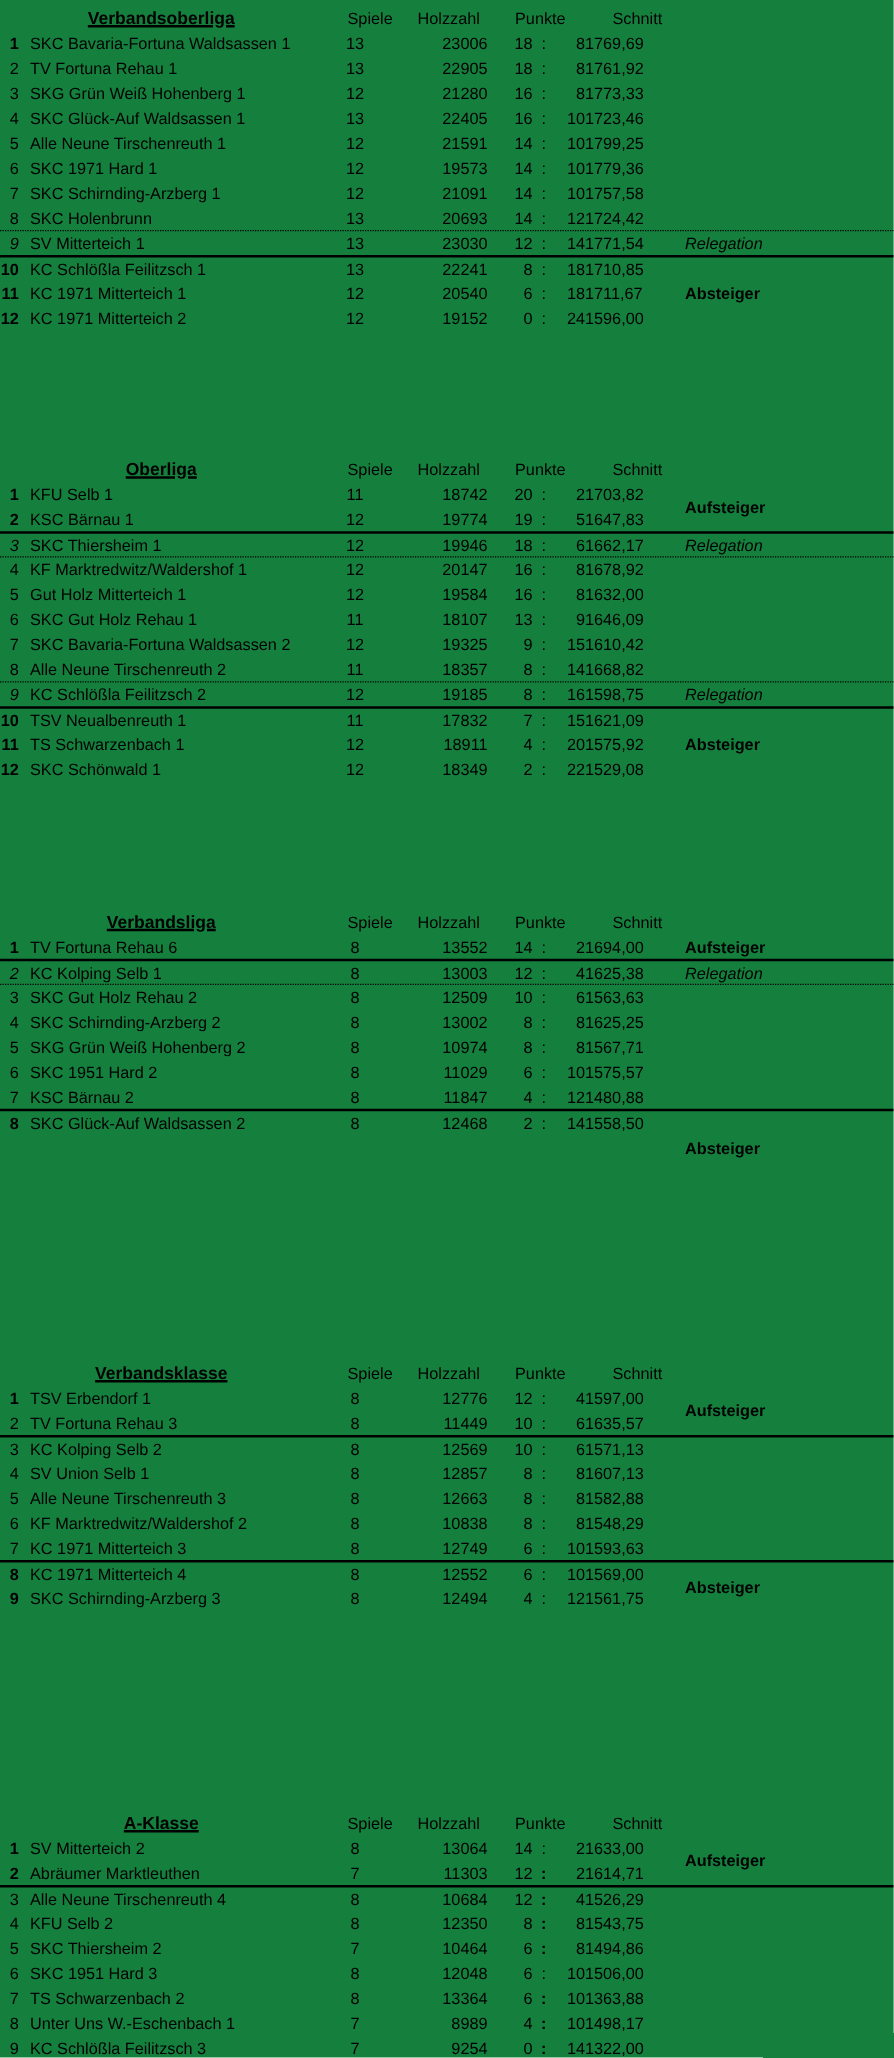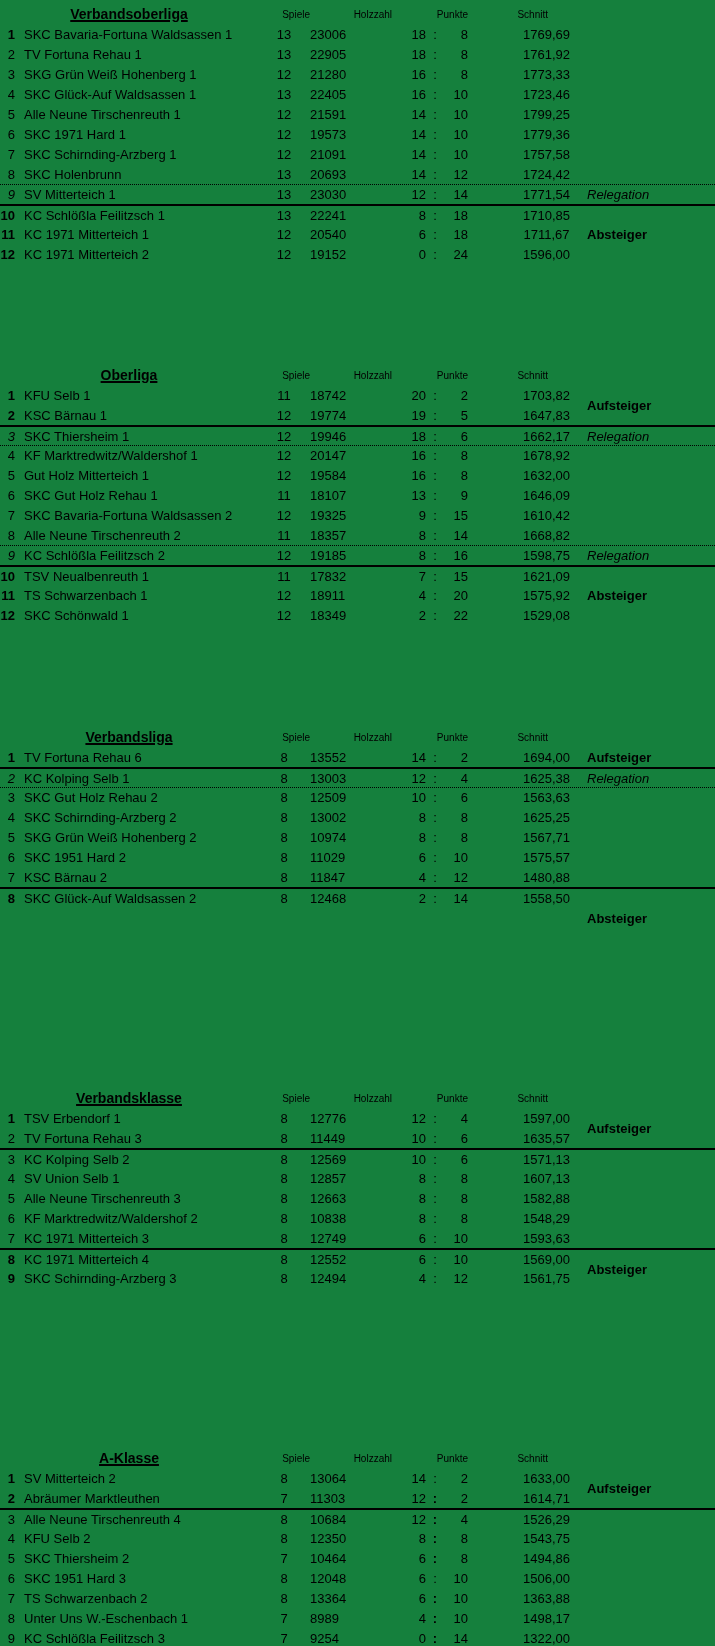--- a/index.html
+++ b/index.html
@@ -2,40 +2,40 @@
 <html><head>
 <meta charset="utf-8">
 <style>
   html,body{margin:0;padding:0;background:#ffffff;}
   body{font-family:"Liberation Sans","DejaVu Sans",sans-serif;color:#000;}
   #page{position:relative;width:715px;height:1646px;background:#15803d;overflow:hidden;}
   .league{position:absolute;left:0;width:715px;}
   .hdr{display:flex;height:20px;align-items:center;}
   .tc{width:258px;text-align:center;font-weight:bold;font-size:14px;
       text-decoration:underline;text-decoration-thickness:2px;white-space:nowrap;}
-  .h{font-size:10px;text-align:right;box-sizing:border-box;white-space:nowrap;}
+  .h{font-size:13px;text-align:left;box-sizing:border-box;white-space:nowrap;}
   .h-spiele{width:52px;padding-left:20px;}
   .h-holz{width:82px;padding-left:24px;}
   .h-punkte{width:76px;padding-left:20px;}
   .h-schnitt{width:80px;padding-left:22px;}
   .rows{width:715px;}
   .row{display:flex;height:20px;align-items:center;font-size:13px;box-sizing:border-box;}
   .line-solid{border-top:2px solid #000;}
   .line-dotted{border-top:1px dotted #000;}
   .c-rank{width:18px;text-align:right;padding-right:3px;box-sizing:border-box;}
   .c-rank.bold{font-weight:bold;}
   .c-rank.italic{font-style:italic;}
   .c-team{width:240px;padding-left:6px;box-sizing:border-box;white-space:nowrap;overflow:hidden;}
   .c-spiele{width:52px;text-align:center;}
-  .c-holz{width:82px;padding-right:2px;box-sizing:border-box;}
+  .c-holz{width:82px;text-align:right;padding-right:2px;box-sizing:border-box;}
   .c-p1{width:34px;text-align:right;}
   .c-colon{width:18px;text-align:center;}
   .c-colon.bold{font-weight:bold;}
   .c-p2{width:24px;text-align:right;}
-  .c-schnitt{width:80px;text-align:center;padding-right:1px;box-sizing:border-box;margin-left:39px;}
+  .c-schnitt{width:80px;text-align:left;padding-right:1px;box-sizing:border-box;}
   .c-note{white-space:nowrap;}
   .c-note.bold{font-weight:bold;}
   .c-note.italic{font-style:italic;}
   .pos-mid{transform:translateY(10px);}
   .pos-next{transform:translateY(20px);}
 </style>
 </head>
 <body>
 
 <div id="page">

